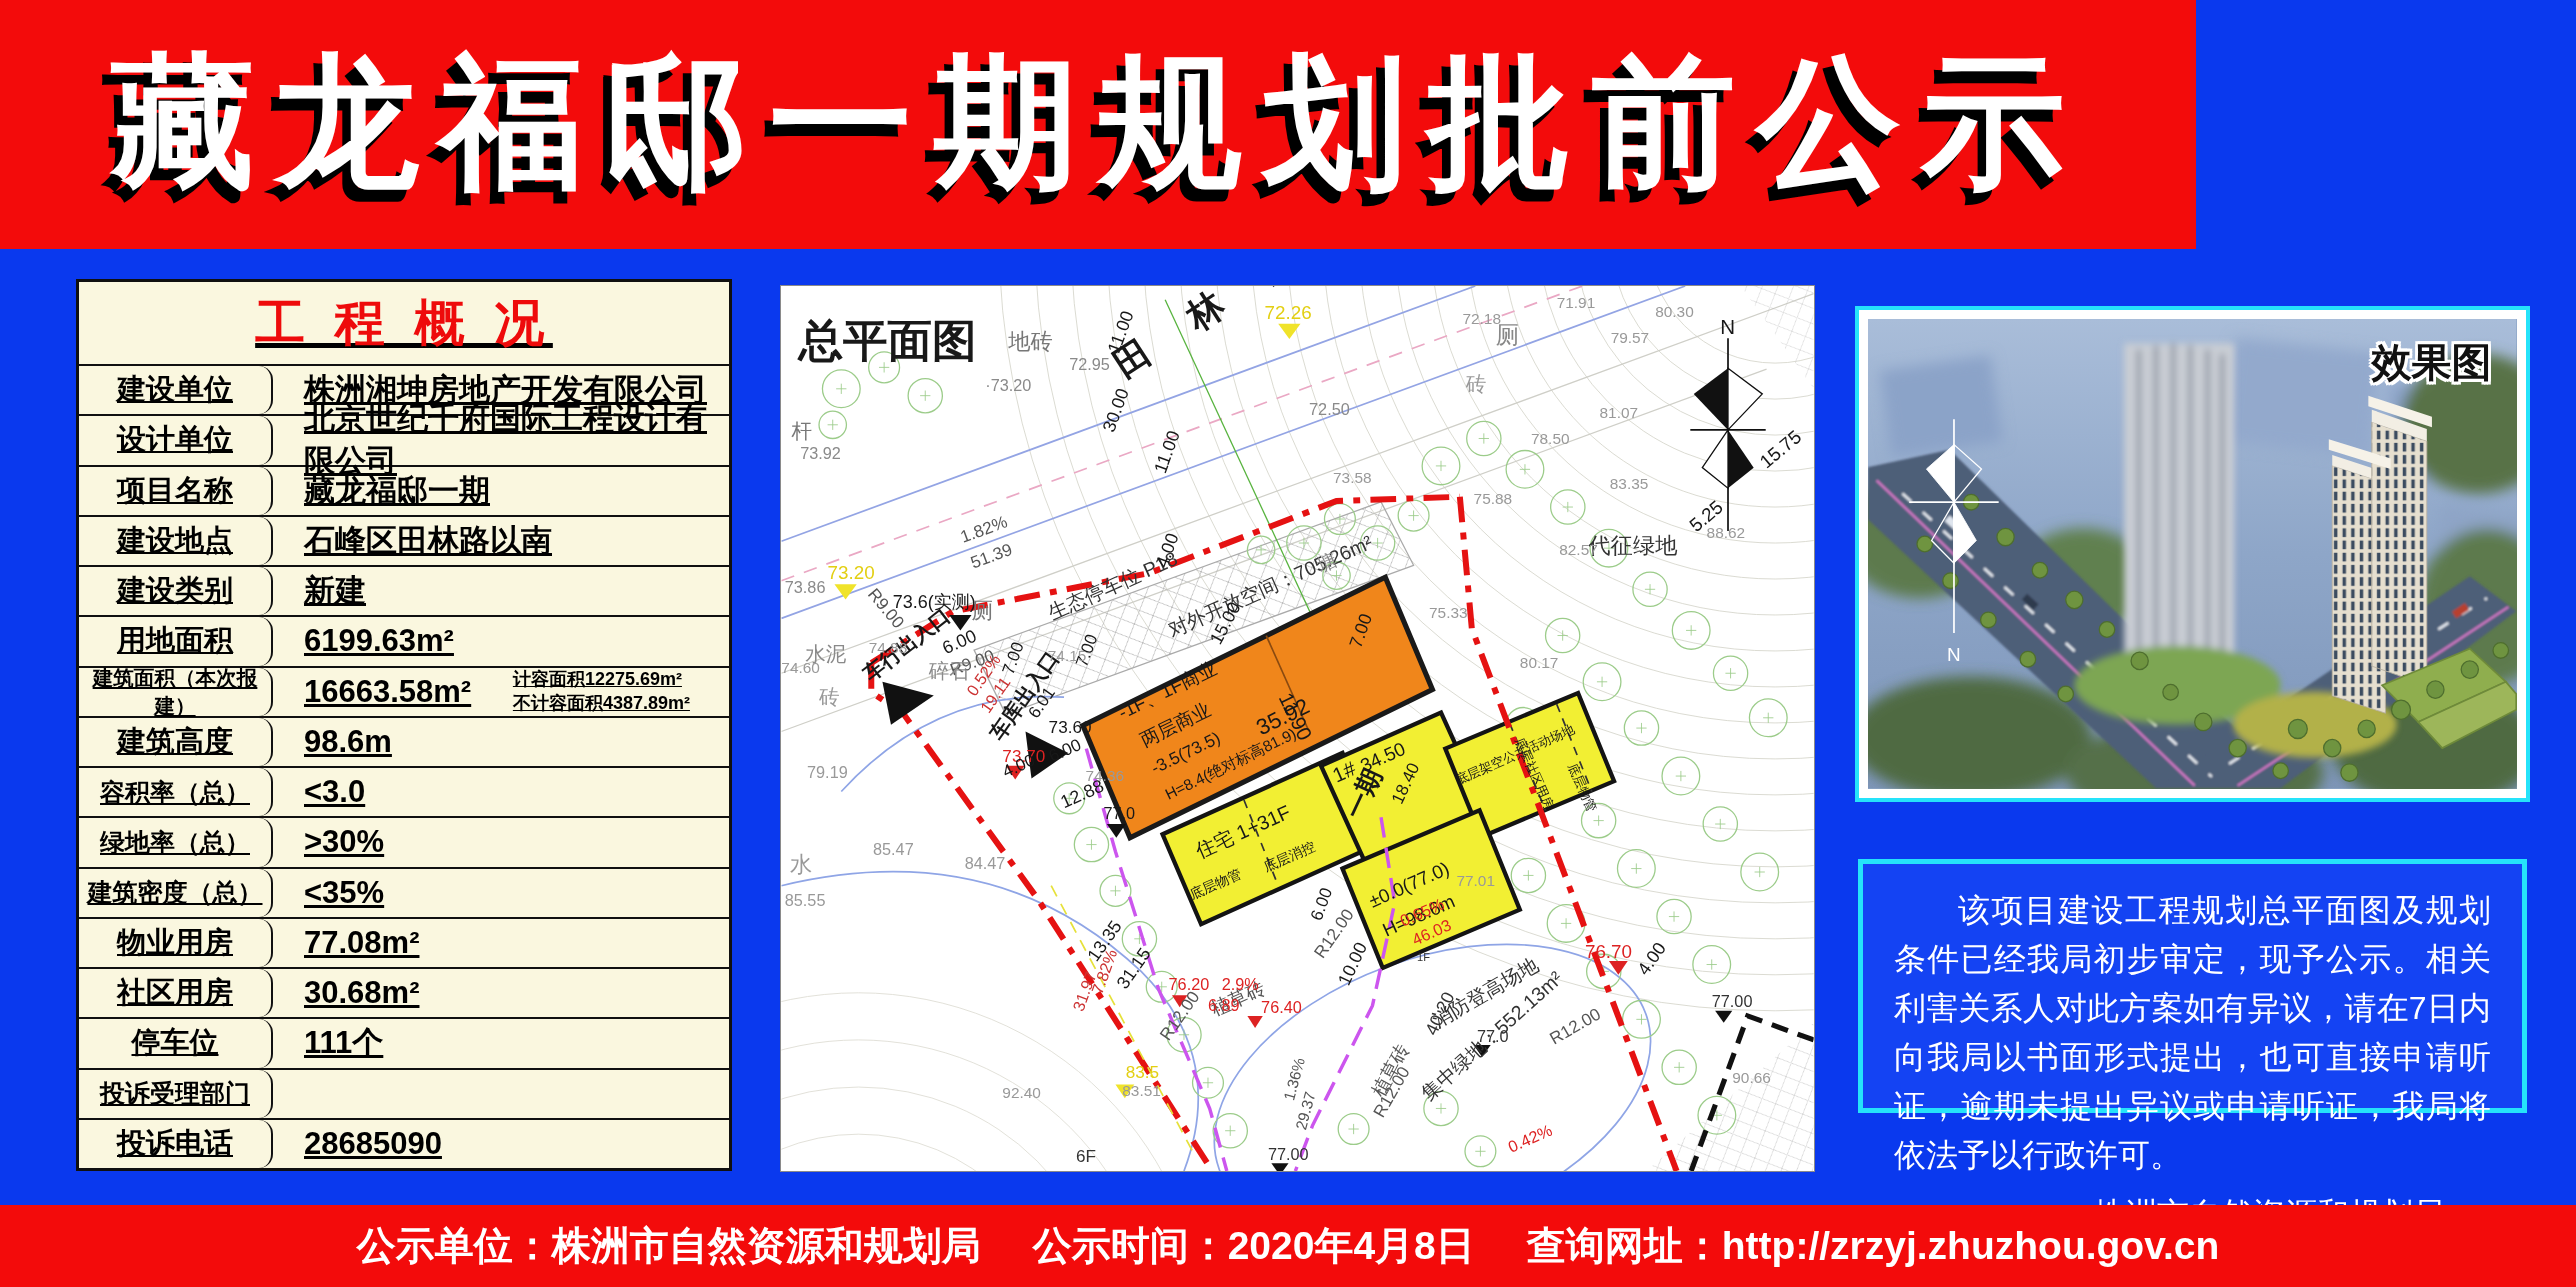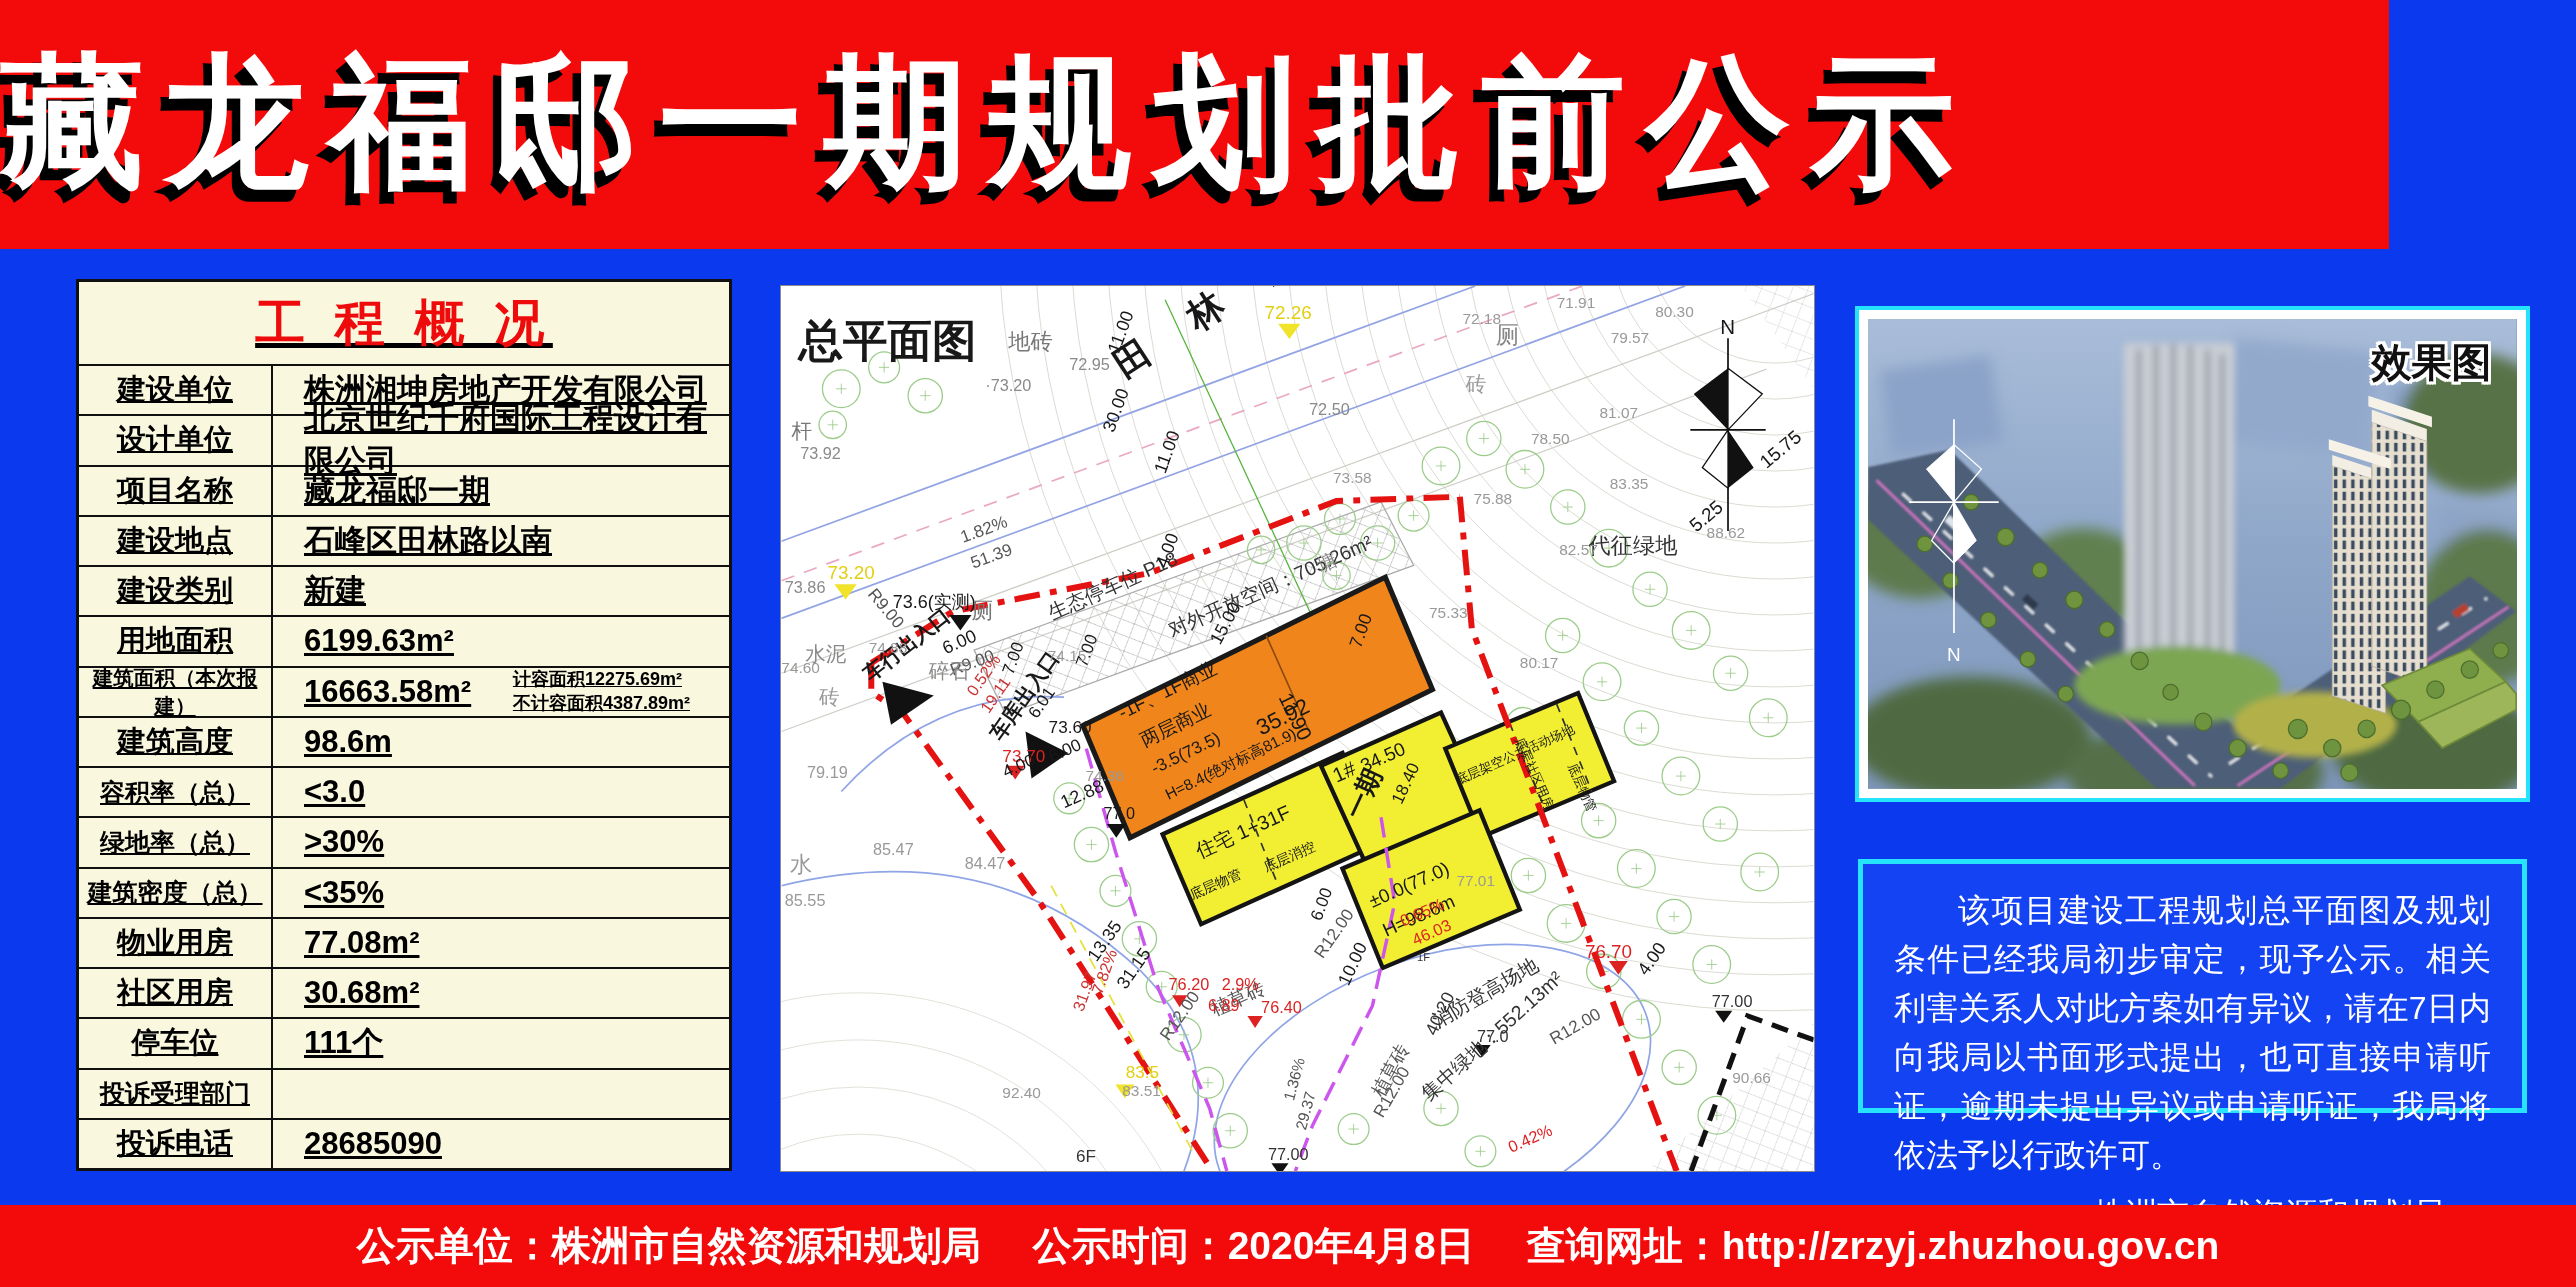--- a/index.html
+++ b/index.html
@@ -1,38 +1,38 @@
 <!DOCTYPE html>
 <html style="font-size:13.7px"><head>
 <meta charset="utf-8">
 <style>
   html,body{margin:0;padding:0;background:#0a39ee;}
   .stage{position:relative;width:2576px;height:1288px;overflow:hidden;background:#0a39ee;
          font-family:"Liberation Sans",sans-serif;}
   
-  .banner{position:absolute;left:0;top:0;width:2389px;height:249px;background:#f30b0b;
-          display:flex;align-items:center;}
+  .banner{position:absolute;left:0;top:0;width:2196px;height:249px;background:#f30b0b;
+          display:flex;align-items:center;justify-content:center;}
   .banner h1{margin:0;color:#fff;font-size:144px;font-weight:900;letter-spacing:20.6px;
              white-space:nowrap;text-shadow:-8.6px 12px 0 #000;}
   
   .footer{position:absolute;left:0;top:1205px;width:2576px;height:82px;background:#f30b0b;
           display:flex;align-items:center;justify-content:center;gap:52px;}
   .footer span{color:#fff;font-size:39px;font-weight:bold;white-space:nowrap;}
   
   .overview{position:absolute;left:76px;top:279px;width:656px;height:892px;background:#faf7df;
             border:3.4px solid #101010;box-sizing:border-box;display:flex;flex-direction:column;text-decoration:underline;}
   .ov-title{height:82px;flex:none;display:flex;align-items:center;justify-content:center;
             color:#ee0b0b;font-size:50px;font-weight:bold;font-family:"Liberation Serif",serif;
             letter-spacing:8.6px;border-bottom:2.6px solid #101010;}
   .ov-rows{flex:1;display:flex;flex-direction:column;}
   .ov-row{flex:1;display:flex;border-bottom:2.6px solid #101010;min-height:0;}
   .ov-row:last-child{border-bottom:none;}
   .ov-lbl{width:194px;flex:none;border-right:2.6px solid #101010;display:flex;align-items:center;
           justify-content:center;text-align:center;font-weight:bold;font-size:29px;color:#000;
-          padding:0 3.4px;box-sizing:border-box;}
+          padding:0 3.4px;box-sizing:border-box;border-radius:14px;}
   .ov-lbl.mid{font-size:25px;}
   .ov-lbl.small{font-size:20.6px;}
   .ov-val{flex:1;display:flex;align-items:center;padding-left:31px;font-size:31px;font-weight:600;
           color:#000;gap:13.7px;min-width:0;}
   .ov-notes{display:flex;flex-direction:column;font-size:18px;font-weight:600;line-height:1.3;margin-left:28px;}
   
   .plan{position:absolute;left:780px;top:285px;width:1035px;height:887px;background:#fff;
         border:1.7px solid #8a8a8a;box-sizing:border-box;}
   .plan svg{position:absolute;left:0;top:0;width:100%;height:100%;font-family:"Liberation Sans",sans-serif;}
   

